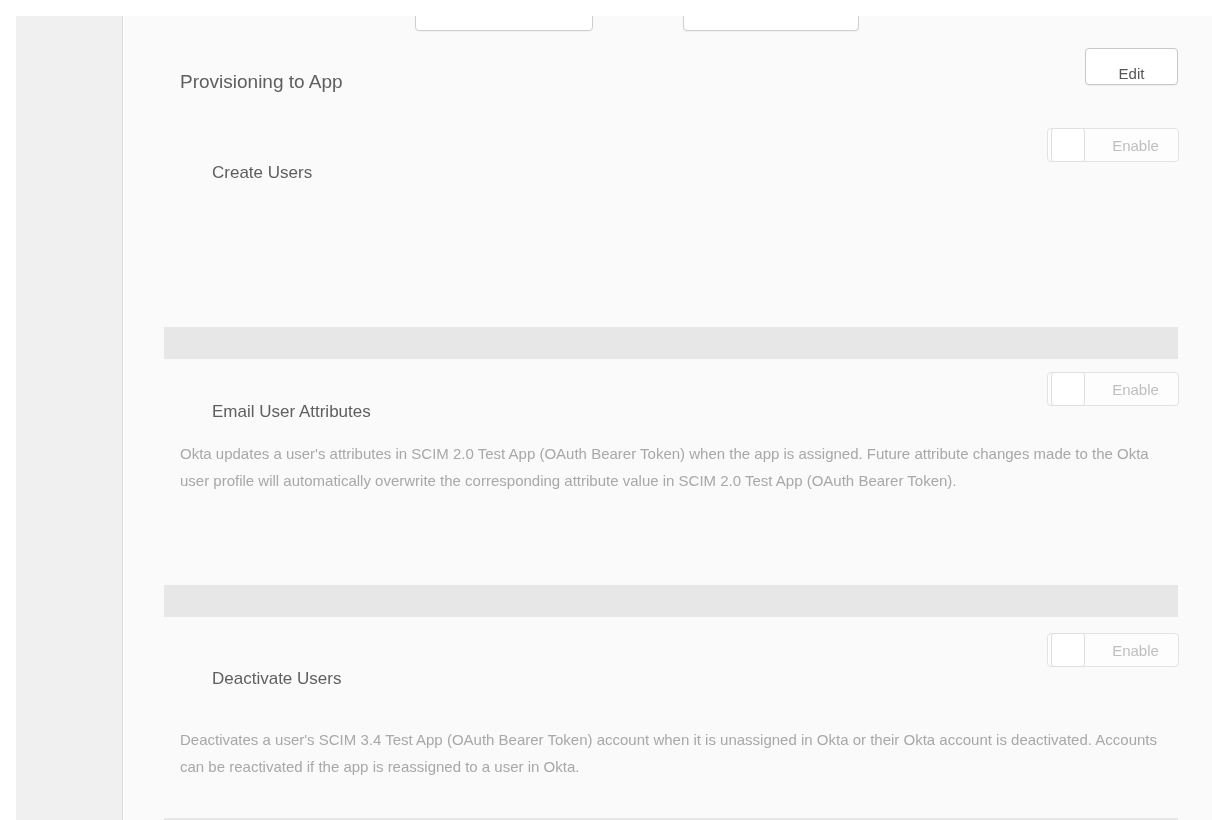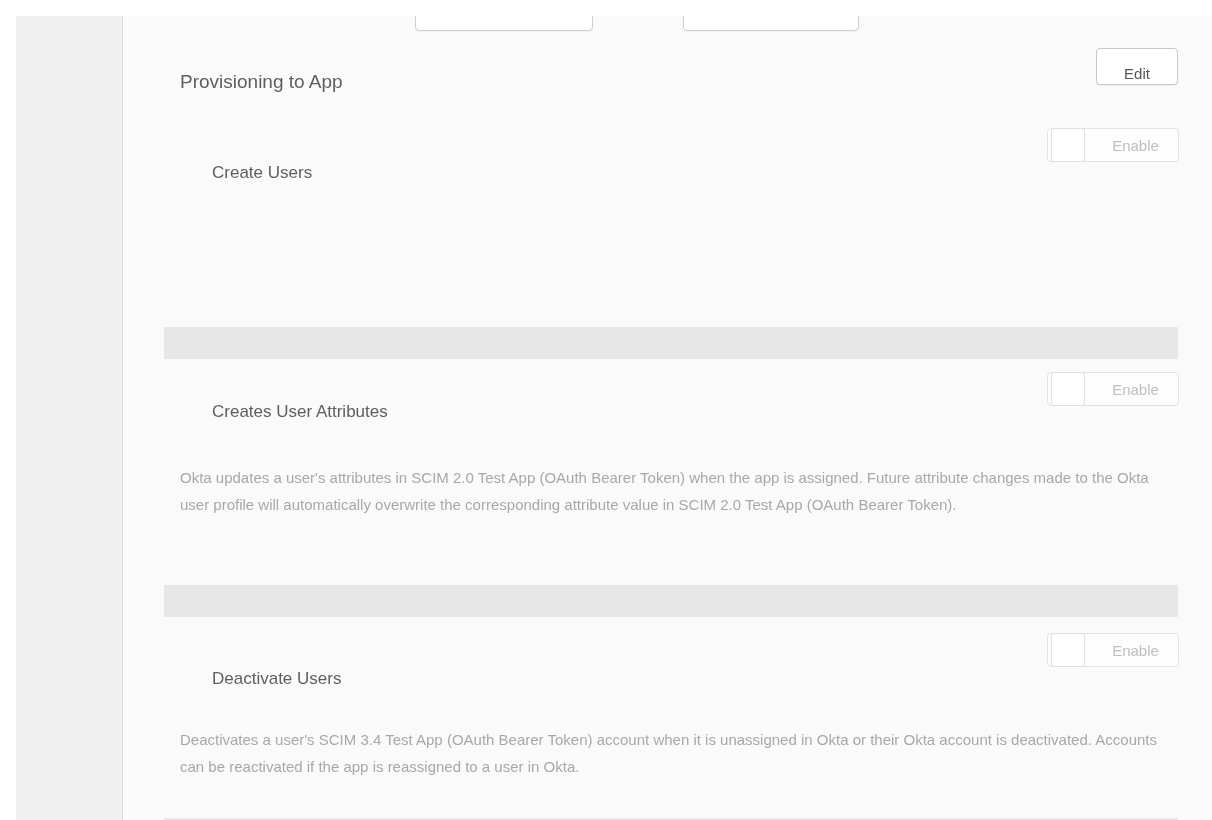--- a/index.html
+++ b/index.html
@@ -35,21 +35,21 @@
   .truncated-btn.one { left: 291px; width: 178px; }
   .truncated-btn.two { left: 559px; width: 176px; }
 
   .panel-title {
     position: absolute; left: 40px; top: 40px;
     font-size: 19px; line-height: 20px;
     color: #5e5e5e;
   }
   .edit-btn {
     position: absolute; right: 42px; top: 32px;
-    width: 82px; height: 37px;
+    width: 93px; height: 37px;
     background: #ffffff;
     border: 1px solid #c8c8c8;
     border-radius: 4px;
     box-shadow: 0 1px 1px rgba(0,0,0,0.05);
     font-family: "Liberation Sans", sans-serif;
     font-size: 15px; color: #565656;
     cursor: pointer;
   }
   .section-heading {
     position: absolute; left: 40px;
@@ -103,26 +103,26 @@
   <div class="panel-title">Provisioning to App</div>
   <button class="edit-btn">Edit</button>
 
   <div class="section-heading" style="top:132px;">Create Users</div>
   <div class="enable-box" style="top:112px;">
     <span class="enable-checkbox"></span>
     <span class="enable-label">Enable</span>
   </div>
   <div class="divider" style="top:311px;"></div>
 
-  <div class="section-heading" style="top:371px;">Creates User Attributes</div>
+  <div class="section-heading" style="top:371px;">Email User Attributes</div>
   <div class="enable-box" style="top:356px;">
     <span class="enable-checkbox"></span>
     <span class="enable-label">Enable</span>
   </div>
-  <div class="desc" style="top:432px;">Okta updates a user's attributes in SCIM 2.0 Test App (OAuth Bearer Token) when the app is assigned. Future attribute changes made to the Okta user profile will automatically overwrite the corresponding attribute value in SCIM 2.0 Test App (OAuth Bearer Token).</div>
+  <div class="desc" style="top:408px;">Okta updates a user's attributes in SCIM 2.0 Test App (OAuth Bearer Token) when the app is assigned. Future attribute changes made to the Okta user profile will automatically overwrite the corresponding attribute value in SCIM 2.0 Test App (OAuth Bearer Token).</div>
   <div class="divider" style="top:569px;"></div>
 
   <div class="section-heading" style="top:638px;">Deactivate Users</div>
   <div class="enable-box" style="top:617px;">
     <span class="enable-checkbox"></span>
     <span class="enable-label">Enable</span>
   </div>
   <div class="desc" style="top:694px;">Deactivates a user's SCIM 3.4 Test App (OAuth Bearer Token) account when it is unassigned in Okta or their Okta account is deactivated. Accounts can be reactivated if the app is reassigned to a user in Okta.</div>
   <div class="divider" style="top:802px;"></div>
 

